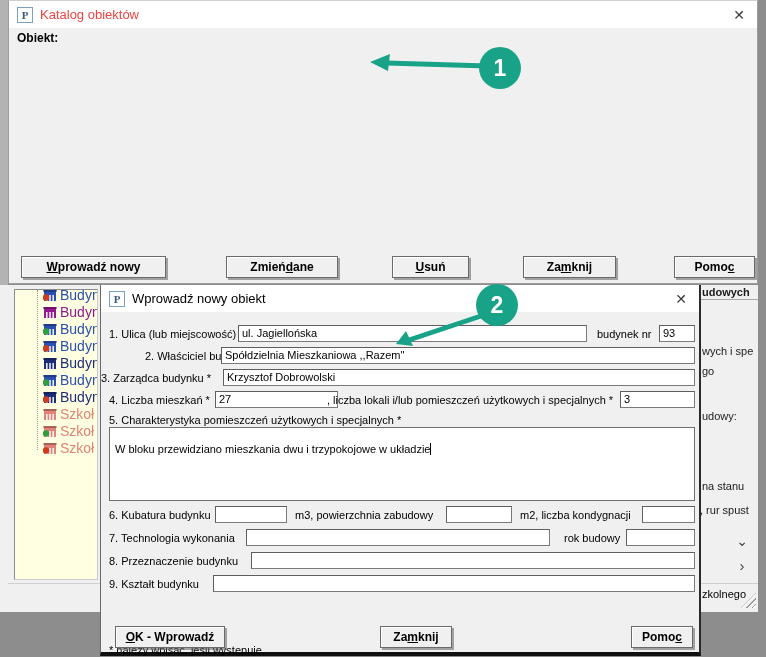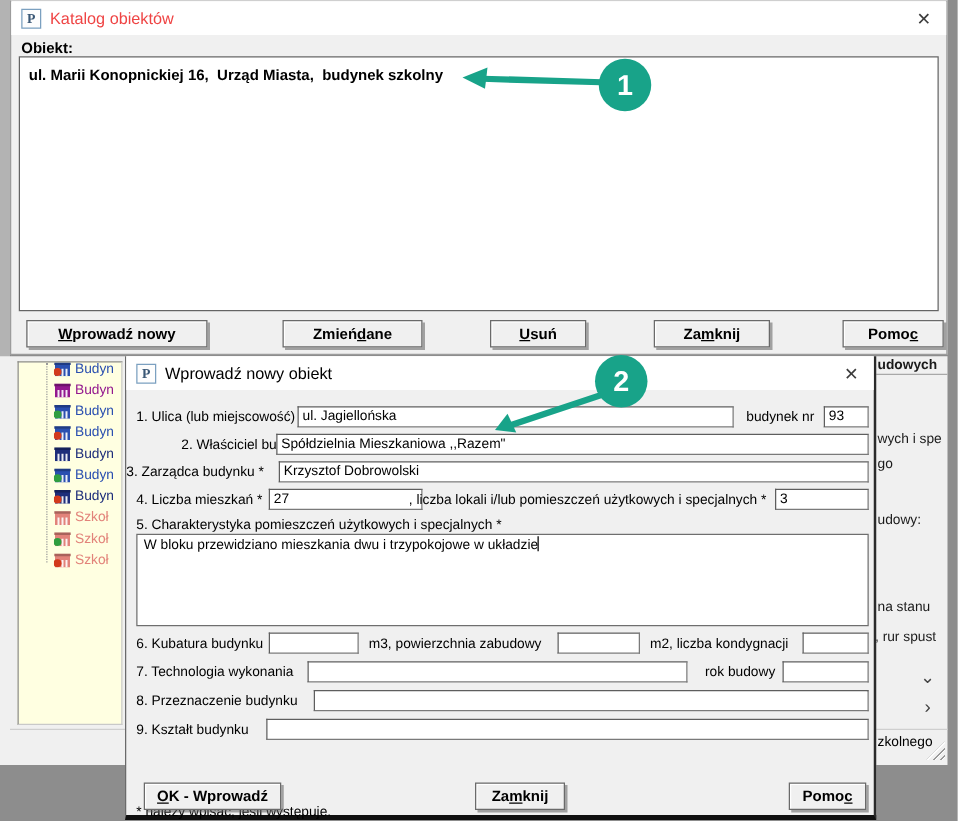--- a/index.html
+++ b/index.html
@@ -7,21 +7,21 @@
   #stage{position:relative;width:766px;height:657px;overflow:hidden;background:#8d8d8d;}
   .abs{position:absolute;}
 
   
   #win-edge{left:0;top:0;width:8px;height:612px;background:#b3b3b3;border-right:1px solid #888;z-index:1;}
   #bgwin{left:0;top:285px;width:758px;height:327px;background:#f0f0f0;z-index:1;}
   #tree-panel{left:14px;top:4px;width:82px;height:289px;background:#ffffe1;
     border:1px solid #8b8b8b;border-right-color:#c9c9c9;border-bottom-color:#c9c9c9;overflow:hidden;}
   #tree-vline{left:22px;top:0;width:1px;height:160px;border-left:1px dotted #9a9a9a;}
   .trow{position:absolute;left:28px;width:54px;height:16px;display:flex;align-items:center;gap:3px;
-    font-size:11px;color:#000;white-space:nowrap;overflow:hidden;}
+    font-size:14px;color:#000;white-space:nowrap;overflow:hidden;}
   .bicon{flex:0 0 14px;}
   [data-icon="building-blue-leaf-icon"]{color:#2a4fb0;--ovl:#d23a1c;}
   [data-icon="building-blue-tree-icon"]{color:#2a4fb0;--ovl:#2f9e3f;}
   [data-icon="building-purple-icon"]{color:#93188f;--ovl:transparent;}
   [data-icon="building-navy-icon"]{color:#1d2d7a;--ovl:transparent;}
   [data-icon="building-navy-leaf-icon"]{color:#1d2d7a;--ovl:#d23a1c;}
   [data-icon="building-pink-icon"]{color:#e2837a;--ovl:transparent;}
   [data-icon="building-pink-tree-icon"]{color:#e2837a;--ovl:#2f9e3f;}
   [data-icon="building-pink-leaf-icon"]{color:#e2837a;--ovl:#d23a1c;}
   .frag{position:absolute;font-size:11px;color:#1a1a1a;white-space:nowrap;}
@@ -85,21 +85,21 @@
   #d2-r2-label{left:8px;top:65px;margin-left:36px;}
   #d2-r2-field{left:120px;top:62px;width:474px;}
   #d2-r3-label{left:0;top:87px;}
   #d2-r3-field{left:122px;top:84px;width:472px;}
   #d2-r4-label{left:8px;top:109px;}
   #d2-r4-field{left:114px;top:106px;width:123px;}
   #d2-r4b-label{left:226px;top:109px;}
   #d2-r4b-field{left:519px;top:106px;width:75px;}
   #d2-r5-label{left:8px;top:129px;}
   #d2-textarea{left:8px;top:142px;width:586px;height:74px;background:#fff;border:1px solid #6e6e6e;
-    box-sizing:border-box;padding:1px 5px;font-size:11px;}
+    box-sizing:border-box;padding:15px 5px;font-size:11px;}
   .caret{display:inline-block;width:1px;height:12px;background:#000;vertical-align:-2px;}
   #d2-r6-label{left:8px;top:224px;}
   #d2-r6-f1{left:114px;top:221px;width:72px;}
   #d2-r6-u1{left:194px;top:224px;}
   #d2-r6-f2{left:345px;top:221px;width:66px;}
   #d2-r6-u2{left:419px;top:224px;}
   #d2-r6-f3{left:541px;top:221px;width:53px;}
   #d2-r7-label{left:8px;top:247px;}
   #d2-r7-field{left:145px;top:244px;width:304px;}
   #d2-r7b-label{left:463px;top:247px;}
@@ -262,23 +262,20 @@
     <div id="resize-grip" class="abs"></div>
   </div>
 
   <div id="dialog1" class="abs dialog">
     <div class="titlebar">
       <span class="appicon">P</span>
       <span class="title">Katalog obiektów</span>
       <span class="closex">✕</span>
     </div>
     <div id="d1-object-label" class="lbl">Obiekt:</div>
-    <div id="d1-textarea" class="abs">
-      <span class="objtext">ul. Marii Konopnickiej 16,  Urząd Miasta,  budynek szkolny</span>
-    </div>
     <div id="d1-btn-0" class="btn">
         <span></span>
         <span class="u">W</span>
         <span>prowadź nowy</span>
       </div>
     <div id="d1-btn-1" class="btn">
         <span>Zmień </span>
         <span class="u">d</span>
         <span>ane</span>
       </div>

